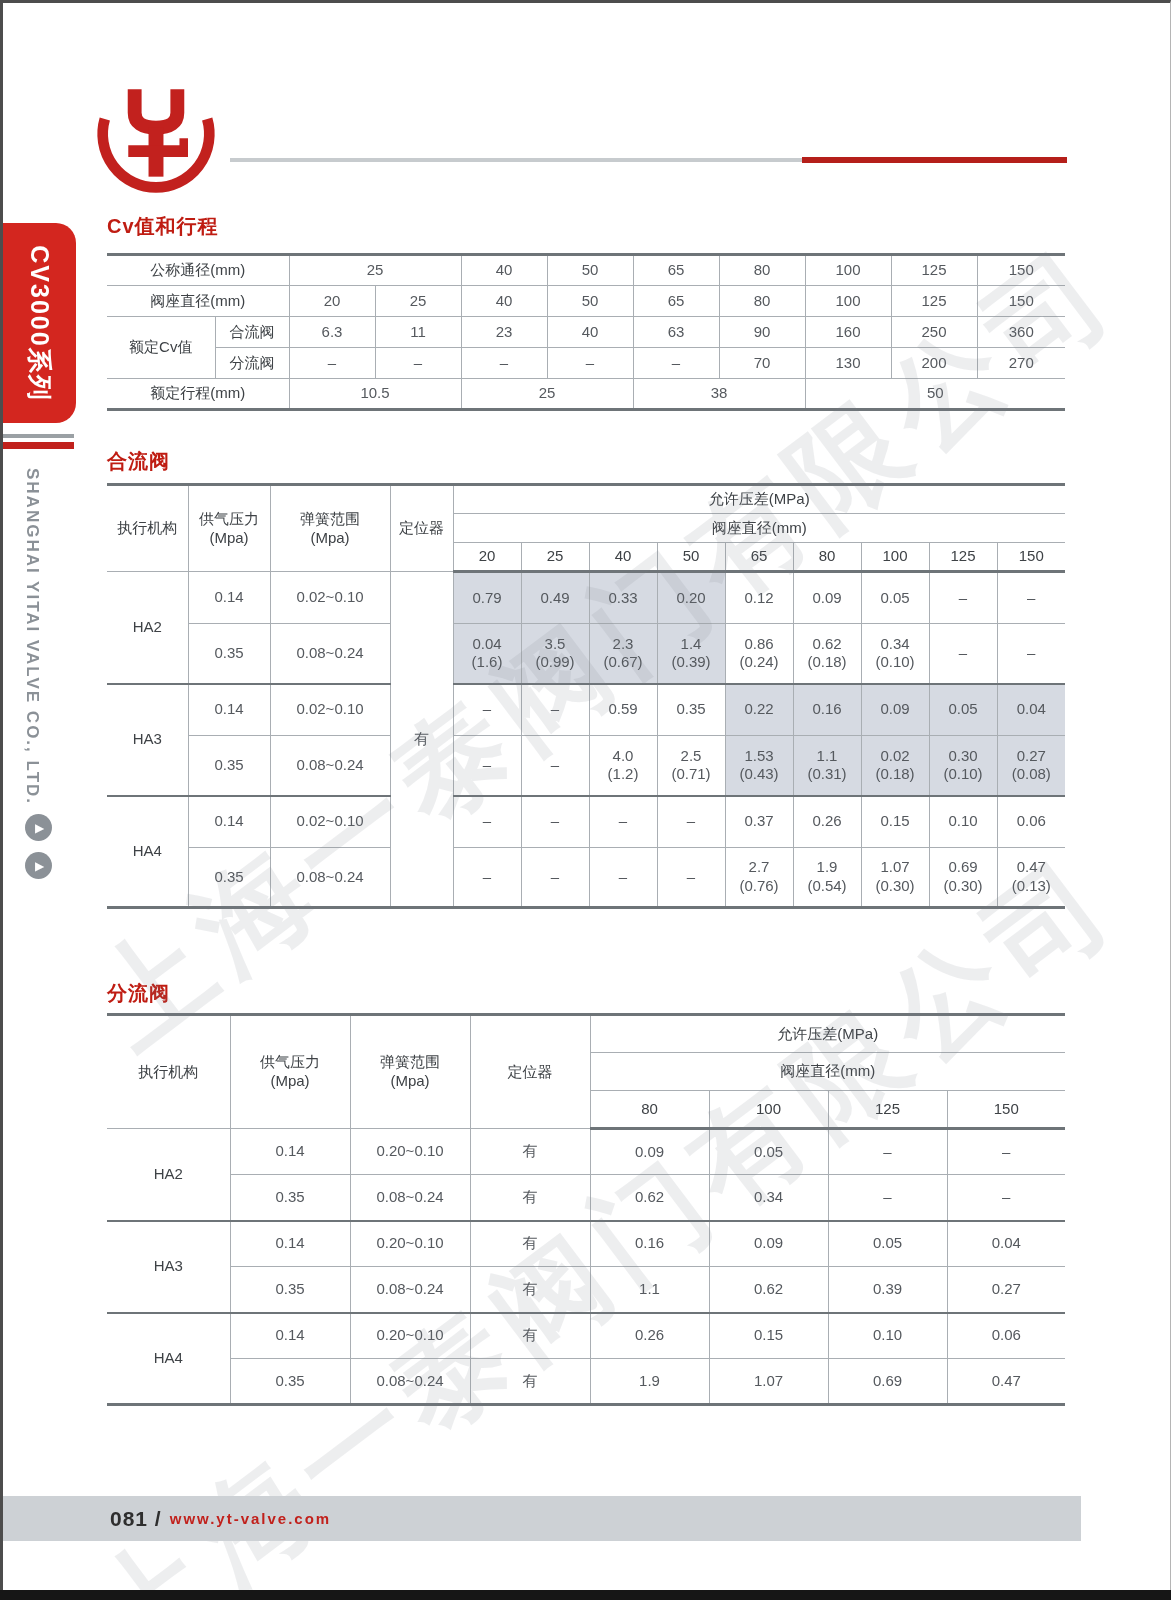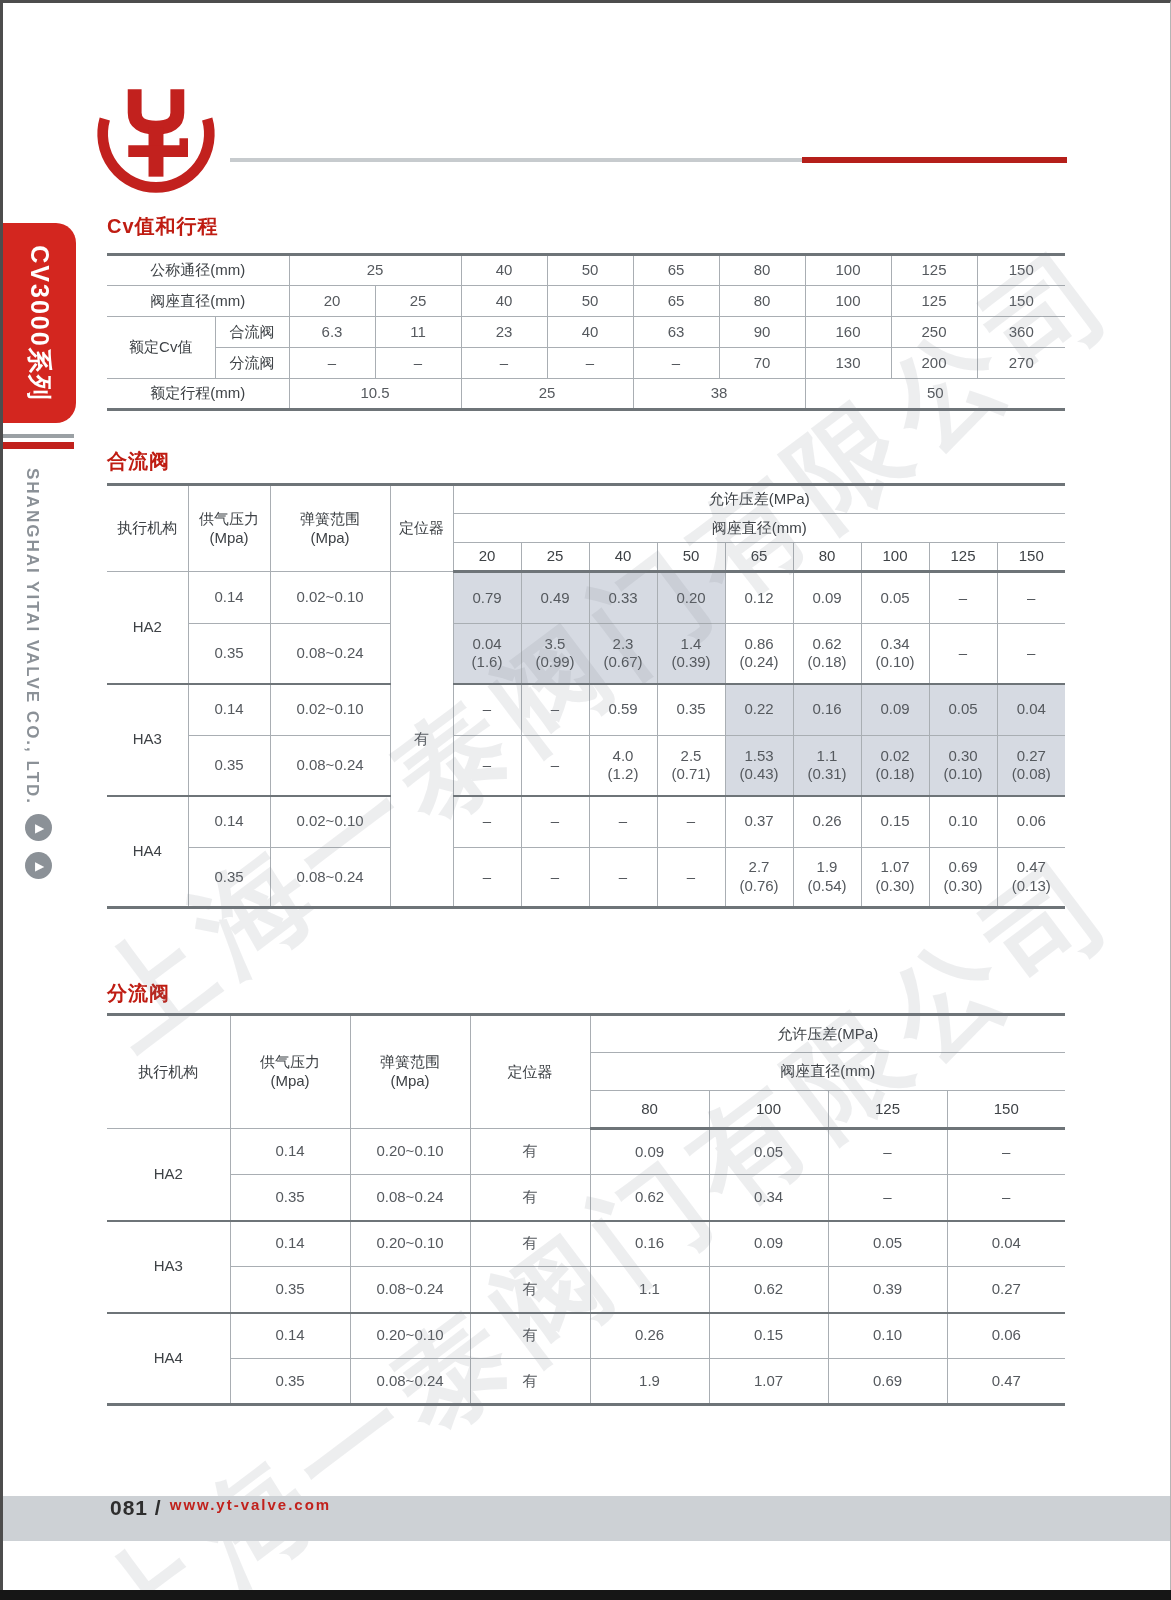--- a/index.html
+++ b/index.html
@@ -82,22 +82,22 @@
   .t2 tbody tr.single { height:52px; }
   .t2 tbody tr.double { height:60px; }
   .t3 thead tr { height:38px; }
   .t3 tbody tr { height:46px; }
   td.sh { background:#d6dae2; }
 
   .note { position:absolute; left:107px; top:929px; width:960px; font-size:15px; color:#46494d; z-index:2; }
 
   
   .footer-bar {
-    position:absolute; left:0; top:1496px; width:1171px; height:45px; background:#cdd1d5;
-    display:flex; align-items:flex-start; z-index:35;
+    position:absolute; left:0; top:1496px; width:1081px; height:45px; background:#cdd1d5;
+    display:flex; align-items:center; z-index:35;
   }
   .footer-bar .pg { margin-left:110px; font-size:21px; font-weight:bold; color:#2e2e2e; letter-spacing:1px; }
   .footer-bar .site { margin-left:8px; font-size:15px; font-weight:bold; color:#c1211c; letter-spacing:2px; }
 </style>
 </head>
 <body>
 
 <div class="page">
 
   <svg class="logo" viewBox="0 0 120 120">

